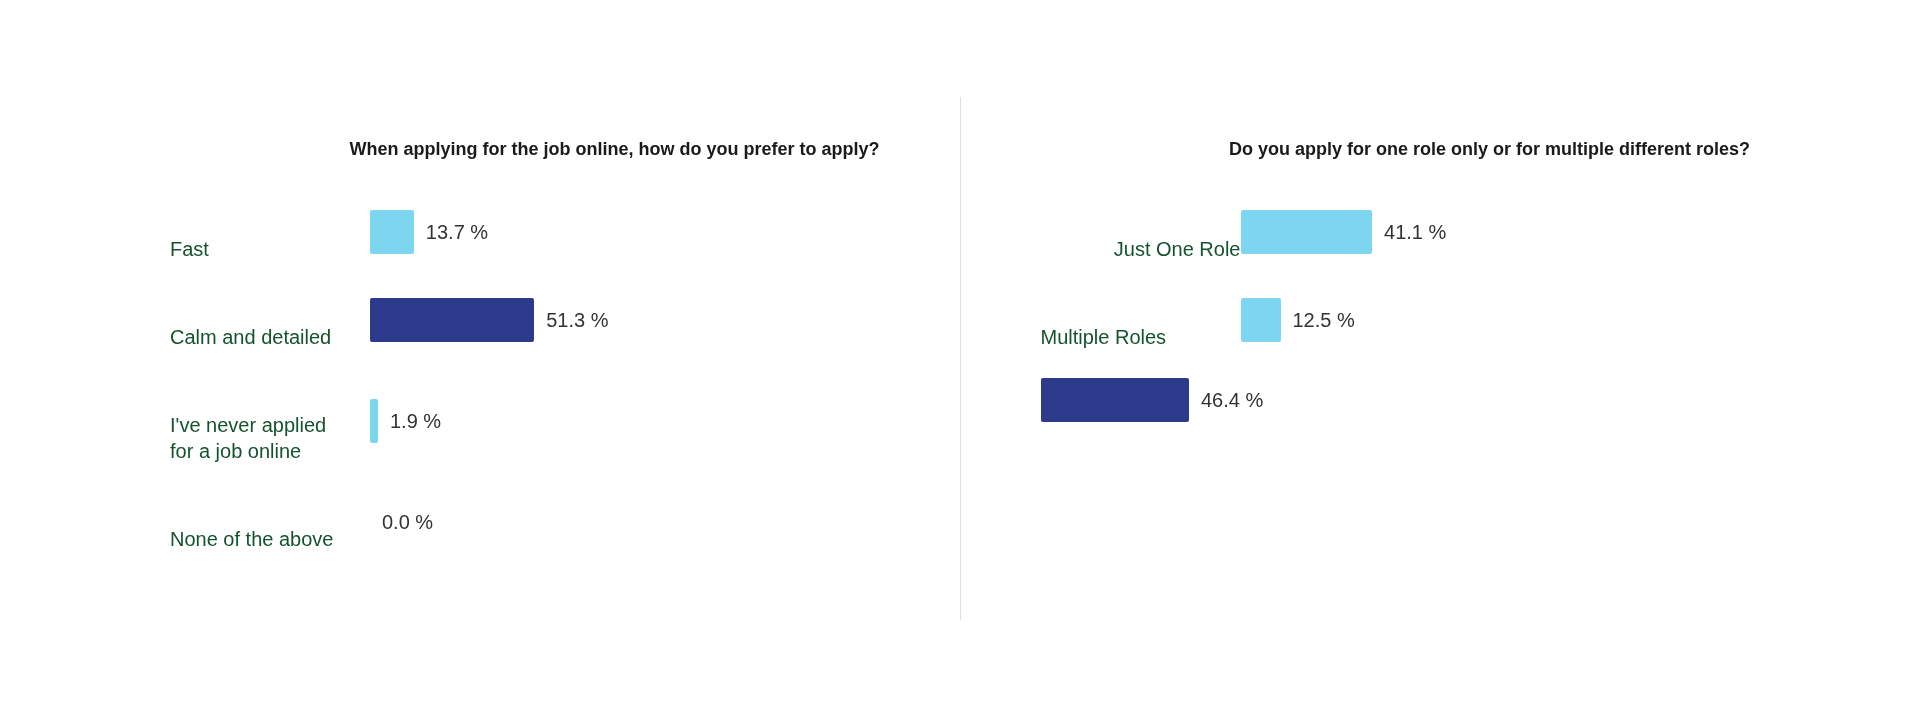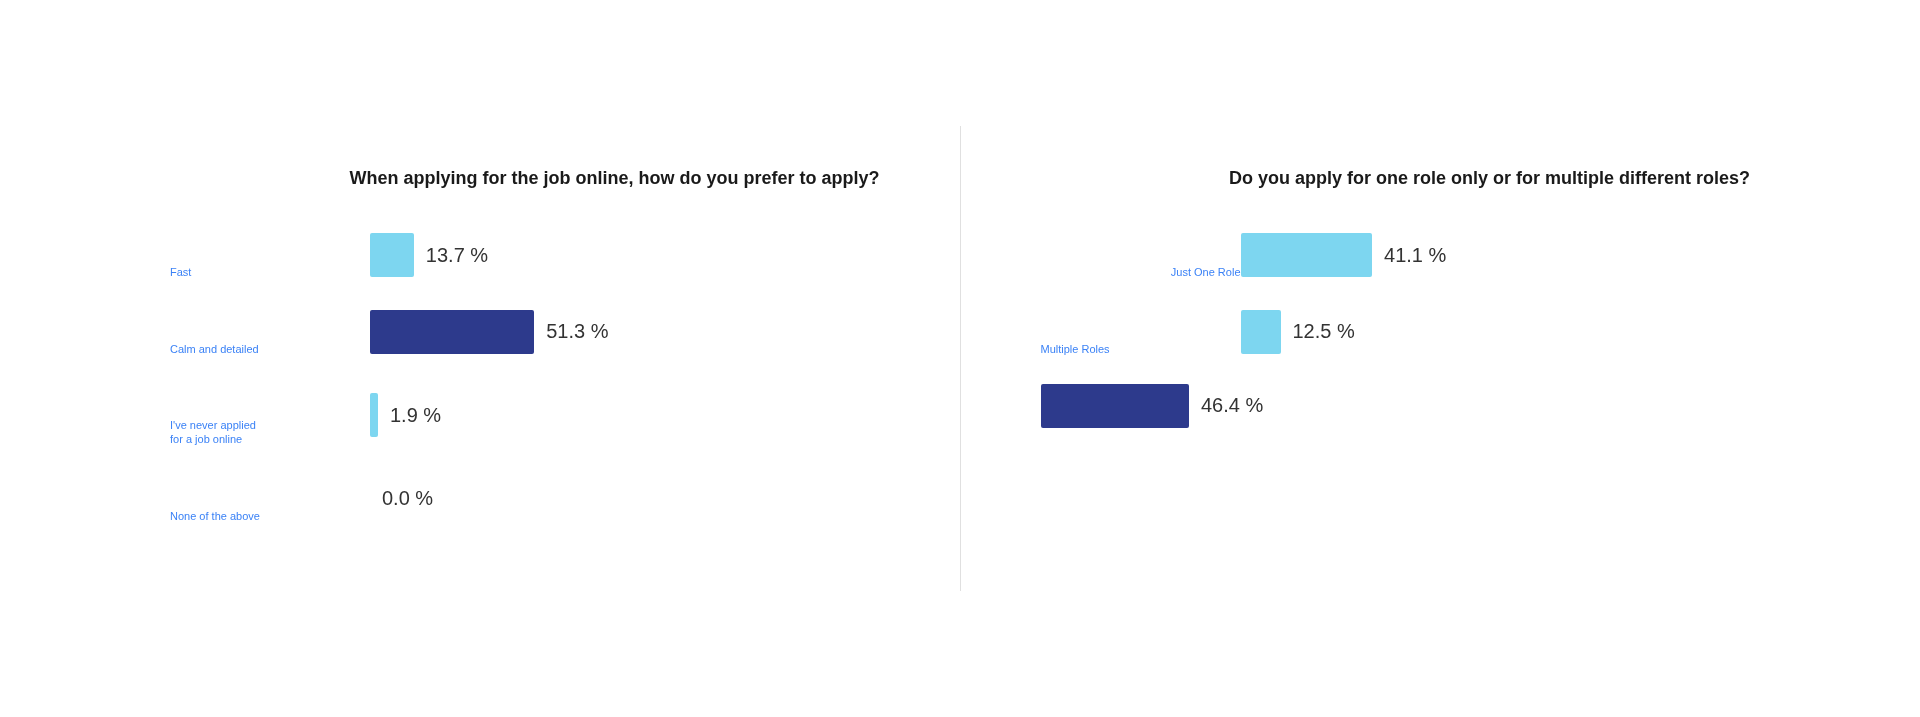--- a/index.html
+++ b/index.html
@@ -31,22 +31,22 @@
       line-height: 1.4;
       text-align: right;
     }
     .bar-row {
       display: flex;
       align-items: center;
       margin-bottom: 28px;
     }
     .bar-label {
       width: 200px;
-      font-size: 11px;
-      color: #3b82f6;
+      font-size: 20px;
+      color: #14532d;
       line-height: 1.3;
       flex-shrink: 0;
       margin-top: 34px;
     }
     .bar-track {
       display: flex;
       align-items: center;
       gap: 12px;
     }
     .bar {

